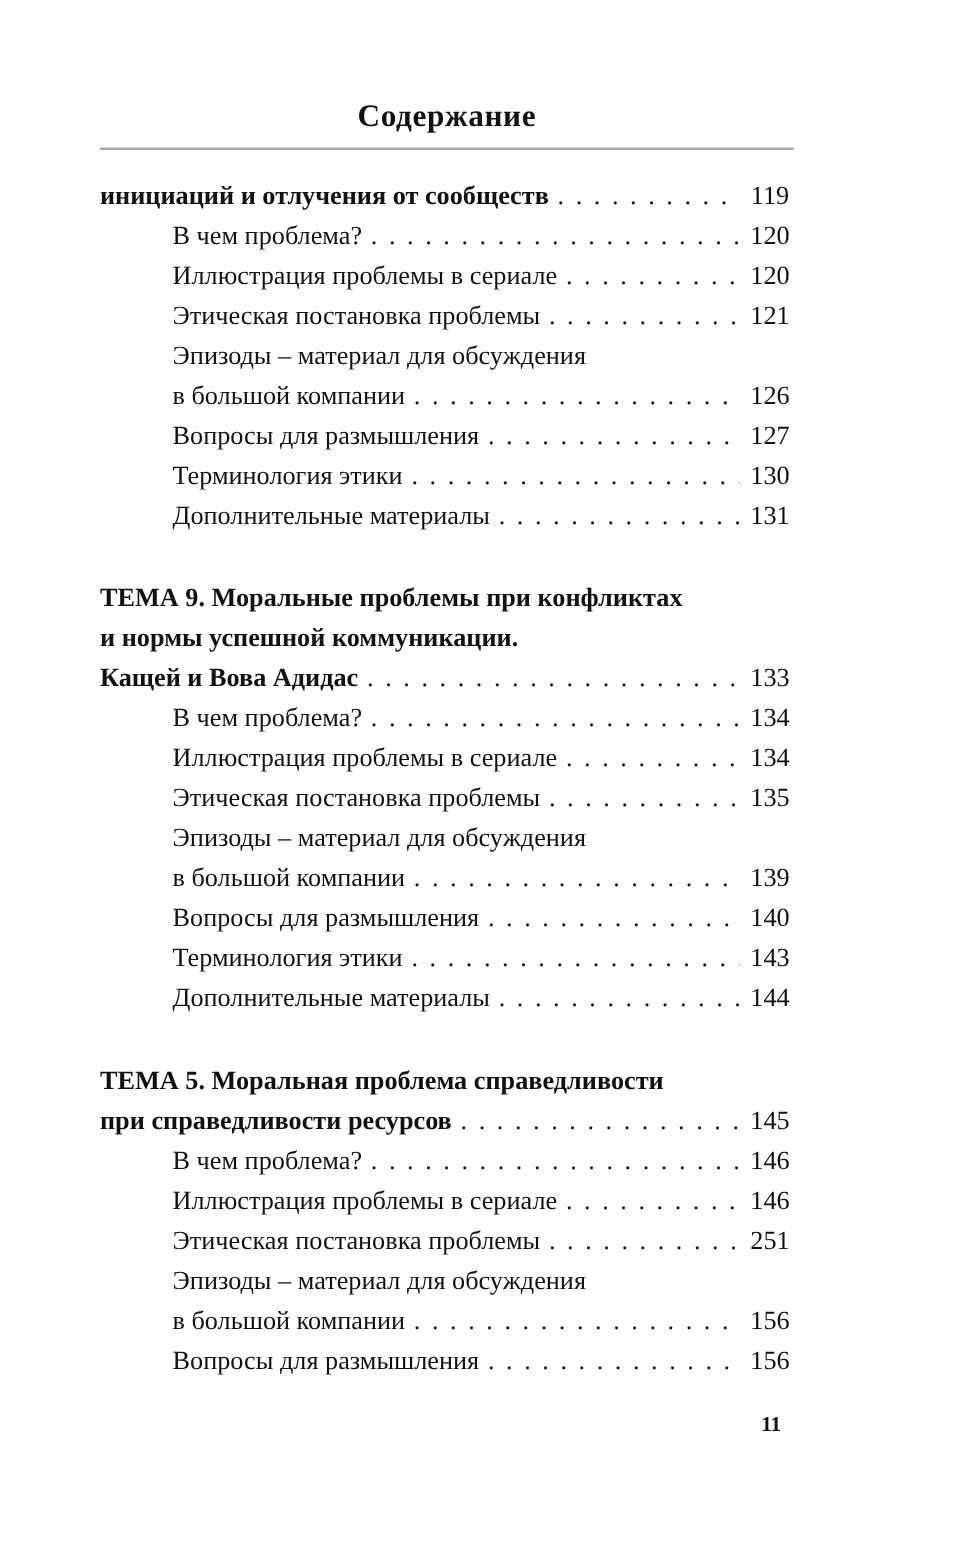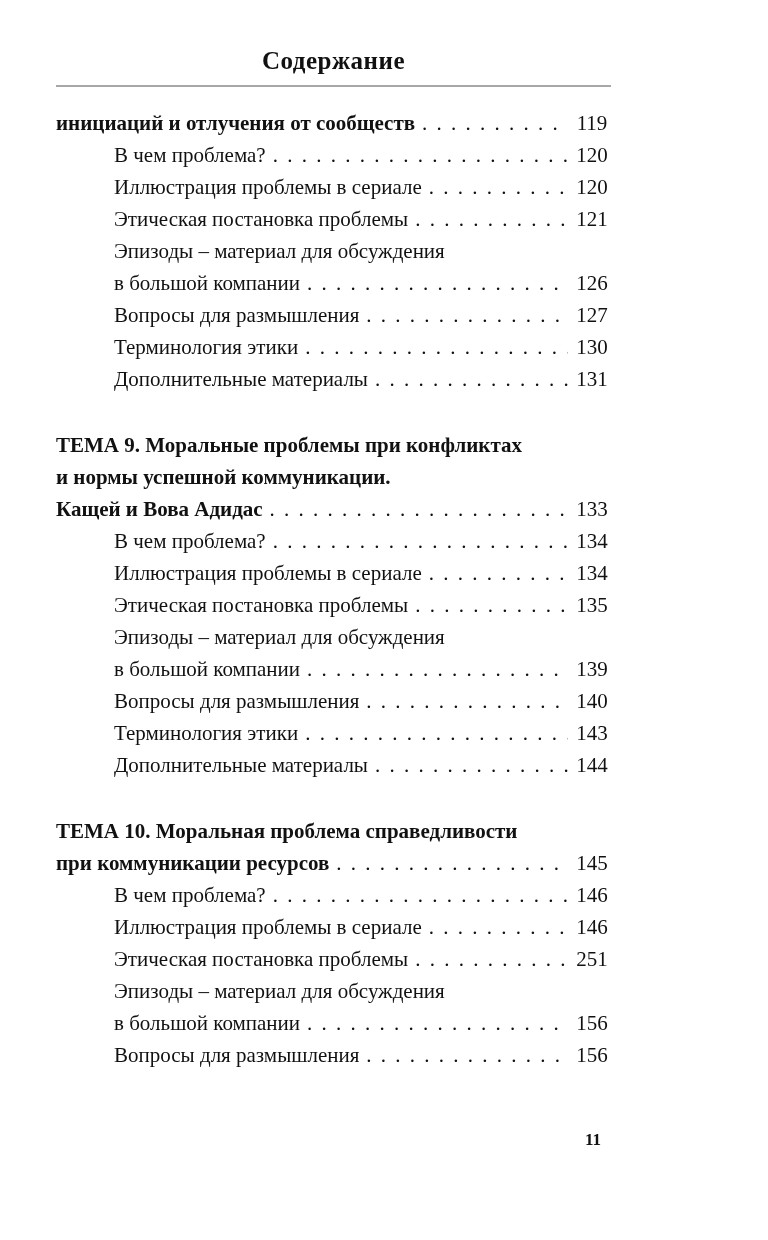--- a/index.html
+++ b/index.html
@@ -11,22 +11,22 @@
     width: 768px;
     height: 1240px;
     overflow: hidden;
     font-family: "Liberation Serif", "DejaVu Serif", serif;
     color: #111111;
     position: relative;
   }
   .page {
     position: relative;
     width: 555px;
-    margin-left: 56px;
-    padding-top: 47px;
+    margin-left: 80px;
+    padding-top: 80px;
     height: 100%;
     box-sizing: border-box;
   }
   .contents-title {
     text-align: center;
     font-size: 25px;
     font-weight: bold;
     letter-spacing: 0.5px;
     margin: 0 0 10px 0;
   }
@@ -180,24 +180,24 @@
           <span class="toc-page">143</span>
         </div>
         <div class="toc-row item">
           <span class="toc-text">Дополнительные материалы</span>
           <span class="leader"></span>
           <span class="toc-page">144</span>
         </div>
       </div>
       <div class="toc-section">
         <div class="toc-row heading">
-          <span class="toc-text">ТЕМА 10. Моральная проблема справедливости</span>
-        </div>
-        <div class="toc-row heading">
-          <span class="toc-text">при коммуникации ресурсов</span>
+          <span class="toc-text">ТЕМА 5. Моральная проблема справедливости</span>
+        </div>
+        <div class="toc-row heading">
+          <span class="toc-text">при справедливости ресурсов</span>
           <span class="leader"></span>
           <span class="toc-page">145</span>
         </div>
         <div class="toc-row item">
           <span class="toc-text">В чем проблема?</span>
           <span class="leader"></span>
           <span class="toc-page">146</span>
         </div>
         <div class="toc-row item">
           <span class="toc-text">Иллюстрация проблемы в сериале</span>

